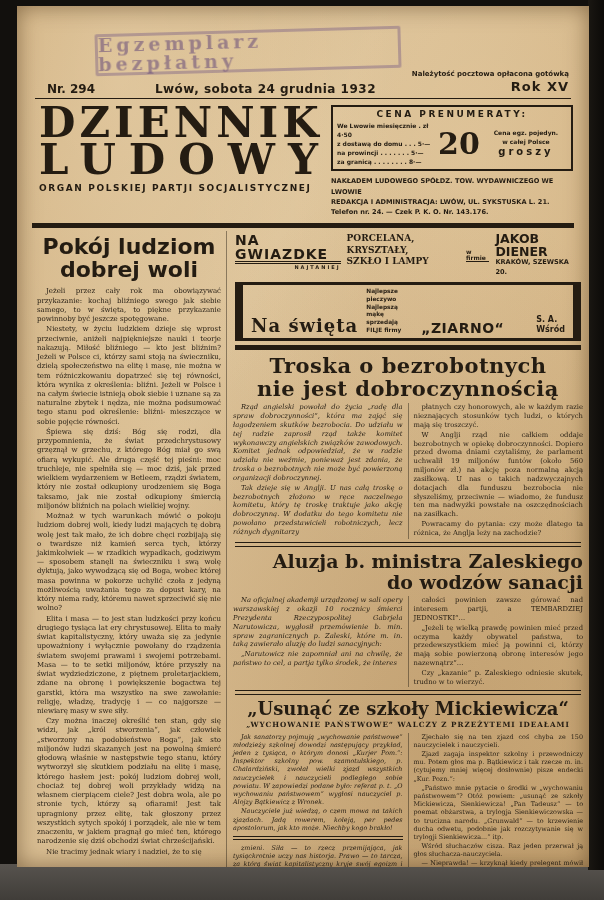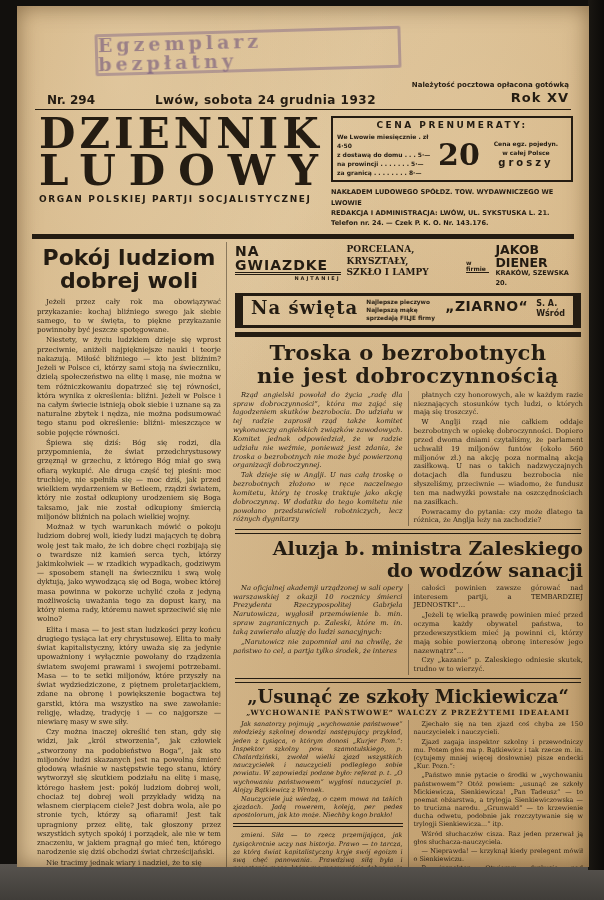--- a/index.html
+++ b/index.html
@@ -19,21 +19,21 @@
        box-shadow: inset 0 0 22px rgba(60,35,10,.5);}
   
   .stamp{position:absolute;left:78px;top:24px;width:300px;height:36px;
        border:3px solid rgba(112,84,130,.40);border-radius:2px;
        transform:rotate(-1.6deg);display:flex;align-items:center;justify-content:center;
        color:rgba(100,72,120,.55);font:bold 19px/1 "DejaVu Serif", serif;
        letter-spacing:4px;filter:blur(.4px);}
   .topline{display:flex;align-items:flex-end;margin:64px 20px 3px 30px;}
   .issue{font:bold 12px/1 "DejaVu Sans", sans-serif;}
   .dateline{flex:1;text-align:center;font:bold 12px/1 "DejaVu Sans", sans-serif;letter-spacing:.5px;padding-left:24px;}
-  .top-right{text-align:right;margin-top:11px;}
+  .top-right{text-align:right;}
   .postage{font:bold 7px/1.3 "DejaVu Sans", sans-serif;}
   .yearlbl{font:bold 13px/1.2 "DejaVu Sans", sans-serif;letter-spacing:1px;}
   .top-rule{border-top:1.5px solid #241c12;margin:2px 18px 0 18px;}
   .masthead-row{display:flex;padding:6px 16px 4px 22px;}
   .masthead{flex:1;}
   .mast-l1{font:bold 42px/34px "DejaVu Serif", serif;letter-spacing:4px;transform:scaleY(1.04);}
   .mast-l2{font:bold 42px/40px "DejaVu Serif", serif;letter-spacing:13px;transform:scaleY(1.04);}
   .mast-sub{font:bold 9px/1 "DejaVu Sans", sans-serif;letter-spacing:1.6px;margin-top:5px;}
   .mast-right{width:248px;}
   .price-box{border:2.5px solid #241c12;padding:2px 4px 3px 4px;}
@@ -60,25 +60,25 @@
   
   .ad1{display:flex;align-items:flex-start;gap:6px;padding:2px 2px 1px 2px;}
   .ad1-name{font:bold 14px/1 "DejaVu Sans", sans-serif;letter-spacing:1px;border-bottom:3px double #241c12;}
   .ad1-cheap{font:bold 5px/1.4 "DejaVu Sans", sans-serif;text-align:right;letter-spacing:2px;}
   .ad1-mid{font:bold 9px/1.25 "DejaVu Serif", serif;}
   .ad1-firm{font:bold 6px/1 "DejaVu Sans", sans-serif;border-bottom:1px solid #241c12;align-self:center;}
   .ad1-right{text-align:left;}
   .ad1-diener{font:bold 12.5px/1 "DejaVu Sans", sans-serif;}
   .ad1-addr{font:bold 6.6px/1.5 "DejaVu Sans", sans-serif;}
   .ad2{border:3px solid #241c12;border-left-width:8px;border-right-width:8px;
-       display:flex;align-items:flex-start;gap:8px;padding:3px 8px;margin:3px 2px 4px 2px;}
+       display:flex;align-items:flex-end;gap:8px;padding:3px 8px;margin:3px 2px 4px 2px;}
   .ad2-name{font:bold 18px/1 "DejaVu Serif", serif;letter-spacing:1px;}
   .ad2-mid{font:bold 5.8px/1.35 "DejaVu Sans", sans-serif;flex:1;}
   .ad2-brand{font:bold 14px/1 "DejaVu Sans", sans-serif;letter-spacing:.5px;}
-  .ad2-sa{font:bold 8px/1.25 "DejaVu Sans", sans-serif;}
+  .ad2-sa{font:bold 8px/1.25 "DejaVu Sans", sans-serif;margin-left:24px;}
   
   .art-head1{font:bold 21px/1.08 "DejaVu Serif", serif;text-align:center;letter-spacing:.5px;margin:5px 0 3px 0;}
   .art-head2{font:bold 19px/1.12 "DejaVu Serif", serif;text-align:right;margin:4px 0 3px 0;}
   .art-head3{font:bold 18px/1.1 "DejaVu Serif", serif;text-align:center;margin:4px 0 1px 0;}
   .art-sub{font:bold 7.2px/1.3 "DejaVu Serif", serif;text-align:center;letter-spacing:1px;margin-bottom:3px;}
   .twocol{display:flex;align-items:stretch;}
   .twocol .c{flex:1;}
   .twocol .c.first{padding-right:5px;font-style:italic;}
   .twocol .c.second{padding-left:5px;}
   .rule-double{height:3px;border-top:1.5px solid #241c12;border-bottom:1.5px solid #241c12;margin:3px 0;}

